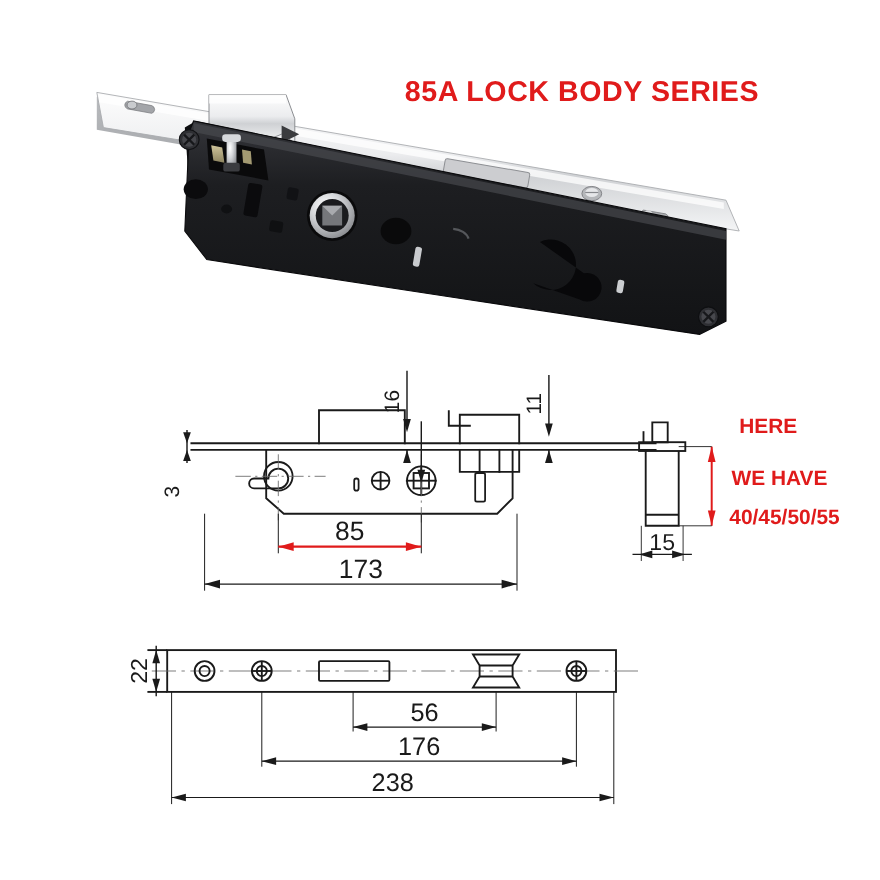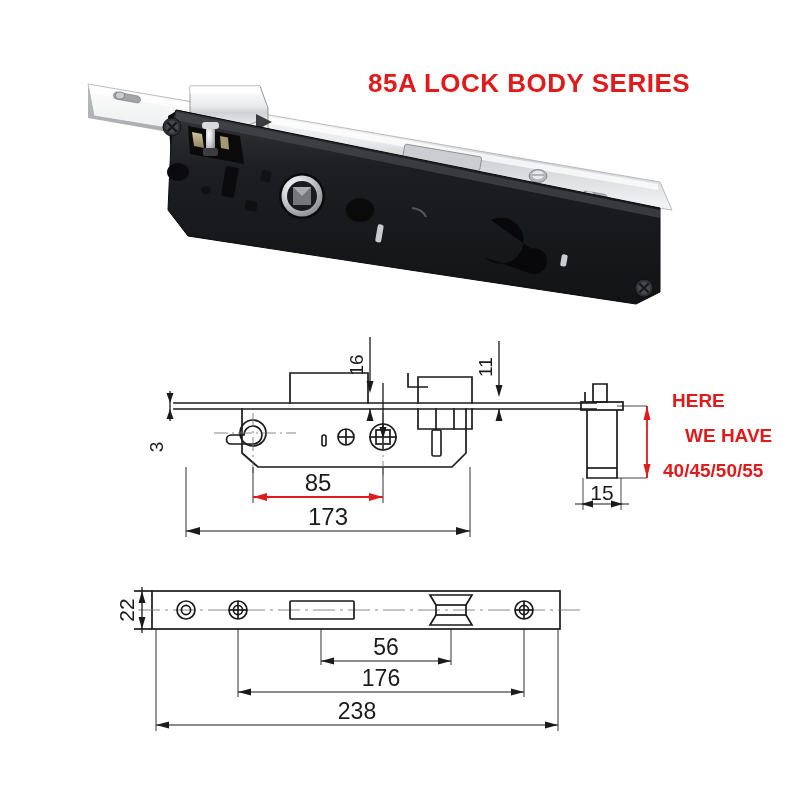--- a/index.html
+++ b/index.html
@@ -49,22 +49,22 @@
 
   
   .note-red {
     position: absolute;
     color: #e01b1b;
     font-size: 19px;
     font-weight: bold;
     white-space: nowrap;
     font-family: "Liberation Sans", sans-serif;
   }
-  #note-line-1 { left: 672px; top: 390px; }
-  #note-line-2 { left: 665px; top: 425px; margin-left: 20px; }
+  #note-line-1 { left: 672px; top: 378px; }
+  #note-line-2 { left: 665px; top: 425px; }
   #note-line-3 { left: 663px; top: 460px; text-align: center; }
 </style>
 </head>
 <body>
 
 <div class="stage">
 
   <div id="product-title">85A LOCK BODY SERIES</div>
 
   <div id="photo-block">

